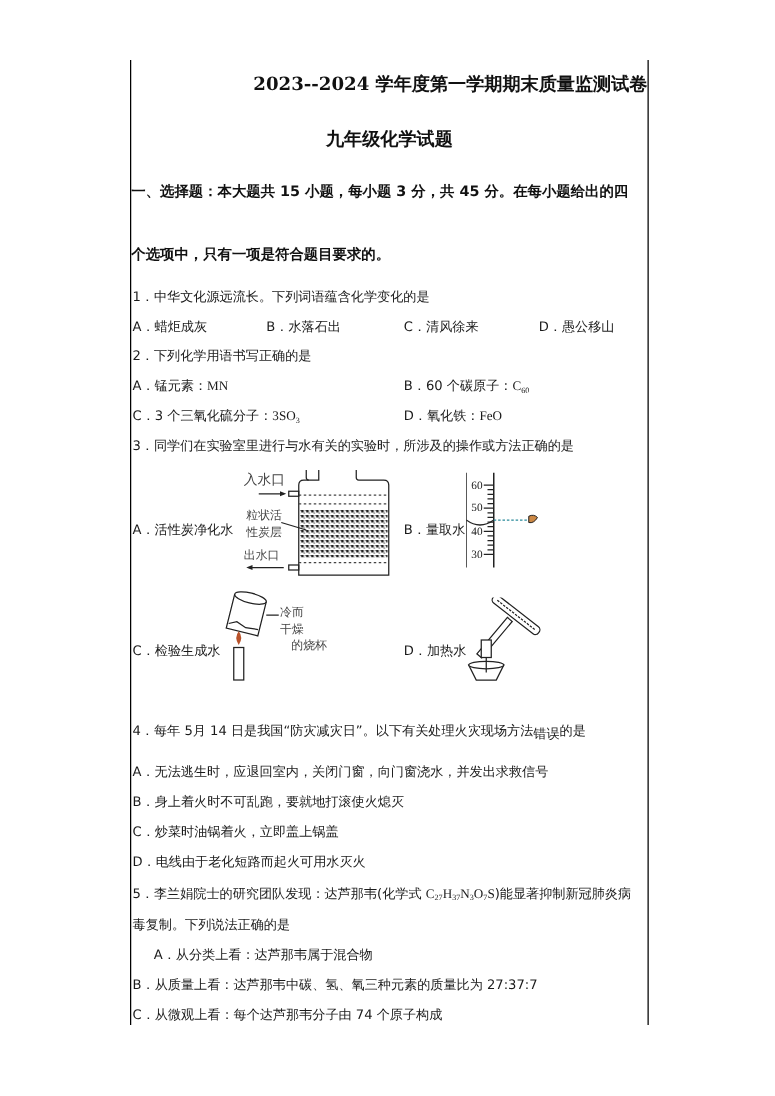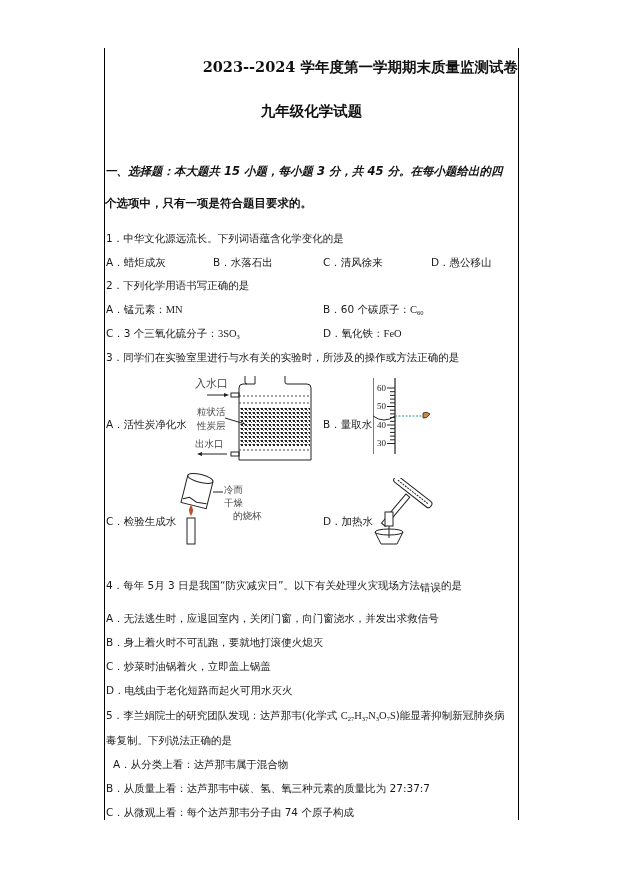--- a/index.html
+++ b/index.html
@@ -20,21 +20,21 @@
   .figlabel { position:absolute; font-size:10.5px; white-space:nowrap; }
 </style>
 </head>
 <body>
 
 <div class="page">
 
   <div class="title t1">2023--2024 学年度第一学期期末质量监测试卷</div>
   <div class="title t2">九年级化学试题</div>
 
-  <div class="line sec" style="top:116px;left:0;font-style:italic;">一、选择题：本大题共 15 小题，每小题 3 分，共 45 分。在每小题给出的四</div>
+  <div class="line sec" style="top:98px;left:0;">一、选择题：本大题共 15 小题，每小题 3 分，共 45 分。在每小题给出的四</div>
   <div class="line sec" style="top:148px;left:0;">个选项中，只有一项是符合题目要求的。</div>
 
   <div class="line" style="top:183px;">
     <span>1．</span><span>中华文化源远流长。下列词语蕴含化学变化的是</span>
   </div>
   <div class="opt" style="top:207px;left:1px;"><span>A．</span><span>蜡炬成灰</span></div>
   <div class="opt" style="top:207px;left:108px;"><span>B．</span><span>水落石出</span></div>
   <div class="opt" style="top:207px;left:218px;"><span>C．</span><span>清风徐来</span></div>
   <div class="opt" style="top:207px;left:326px;"><span>D．</span><span>愚公移山</span></div>
 
@@ -140,28 +140,28 @@
         <rect x="10" y="36" width="38" height="5" fill="#fff" stroke="#222"></rect>
       </g>
       <rect x="14" y="34" width="8" height="14" fill="#fff" stroke="#222"></rect>
       <path d="M4 54 L32 54 L26 66 L10 66 Z" fill="#fff" stroke="#222"></path>
       <ellipse cx="18" cy="54" rx="14" ry="3" fill="#fff" stroke="#222"></ellipse>
       <line x1="18" y1="48" x2="18" y2="60" stroke="#222"></line>
     </svg>
   </div>
 
   <div class="line" style="top:530px;">
-    <span>4．</span><span>每年 5月 3 日是我国“防灾减灾日”。以下有关处理火灾现场方法</span><span style="position:relative;top:2px;">错误</span><span>的是</span>
+    <span>4．</span><span>每年 5月 14 日是我国“防灾减灾日”。以下有关处理火灾现场方法</span><span style="position:relative;top:2px;">错误</span><span>的是</span>
   </div>
   <div class="opt" style="top:563px;left:1px;"><span>A．</span><span>无法逃生时，应退回室内，关闭门窗，向门窗浇水，并发出求救信号</span></div>
   <div class="opt" style="top:587px;left:1px;"><span>B．</span><span>身上着火时不可乱跑，要就地打滚使火熄灭</span></div>
   <div class="opt" style="top:611px;left:1px;"><span>C．</span><span>炒菜时油锅着火，立即盖上锅盖</span></div>
   <div class="opt" style="top:635px;left:1px;"><span>D．</span><span>电线由于老化短路而起火可用水灭火</span></div>
 
   <div class="line" style="top:660px;">
     <span>5．</span><span>李兰娟院士的研究团队发现：达芦那韦(化学式 </span><span class="num"><span>C</span><sub>27</sub><span>H</span><sub>37</sub><span>N</span><sub>3</sub><span>O</span><sub>7</sub><span>S</span></span><span>)能显著抑制新冠肺炎病</span>
   </div>
   <div class="line" style="top:685px;">毒复制。下列说法正确的是</div>
-  <div class="opt" style="top:709px;left:8px;"><span>A．</span><span>从分类上看：达芦那韦属于混合物</span></div>
+  <div class="opt" style="top:709px;left:18px;"><span>A．</span><span>从分类上看：达芦那韦属于混合物</span></div>
   <div class="opt" style="top:733px;left:1px;"><span>B．</span><span>从质量上看：达芦那韦中碳、氢、氧三种元素的质量比为 27:37:7</span></div>
   <div class="opt" style="top:757px;left:1px;"><span>C．</span><span>从微观上看：每个达芦那韦分子由 74 个原子构成</span></div>
 
 </div>
 
 </body></html>

